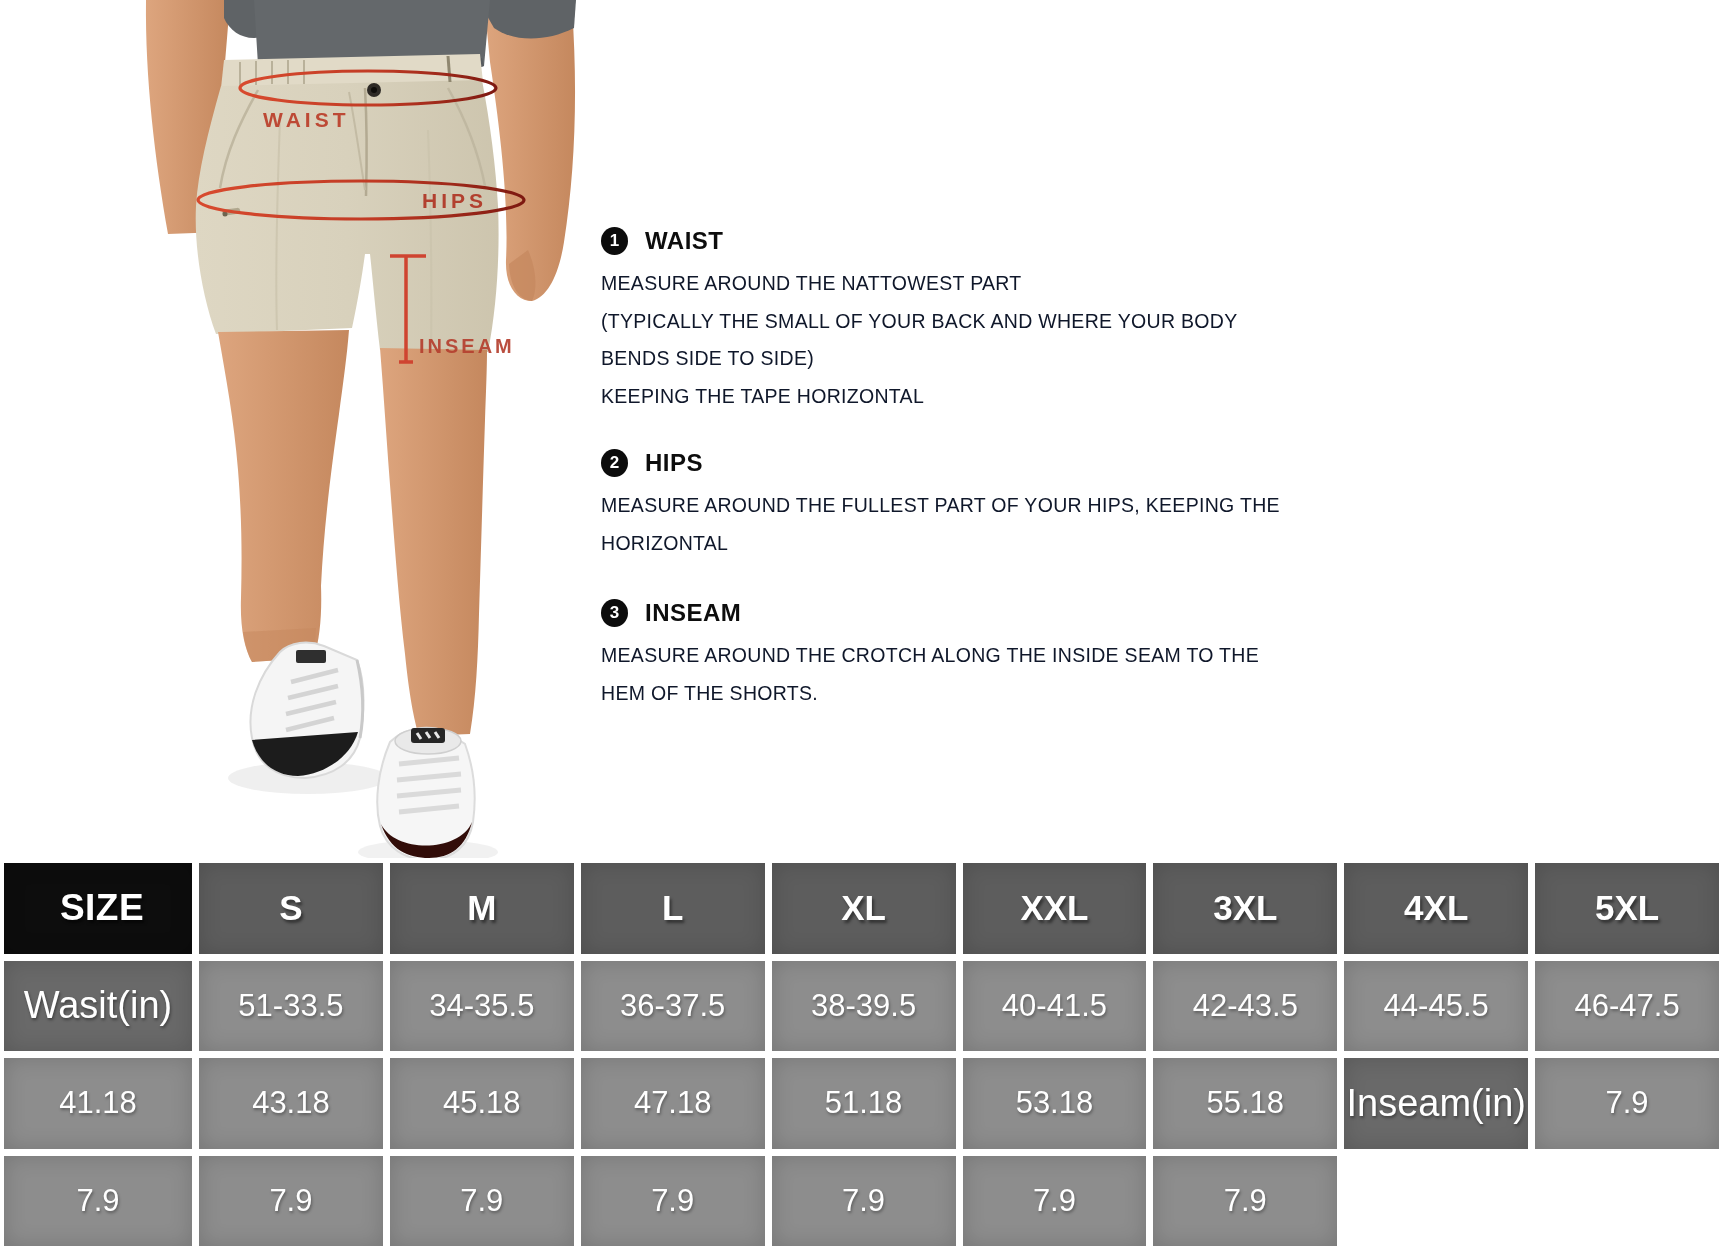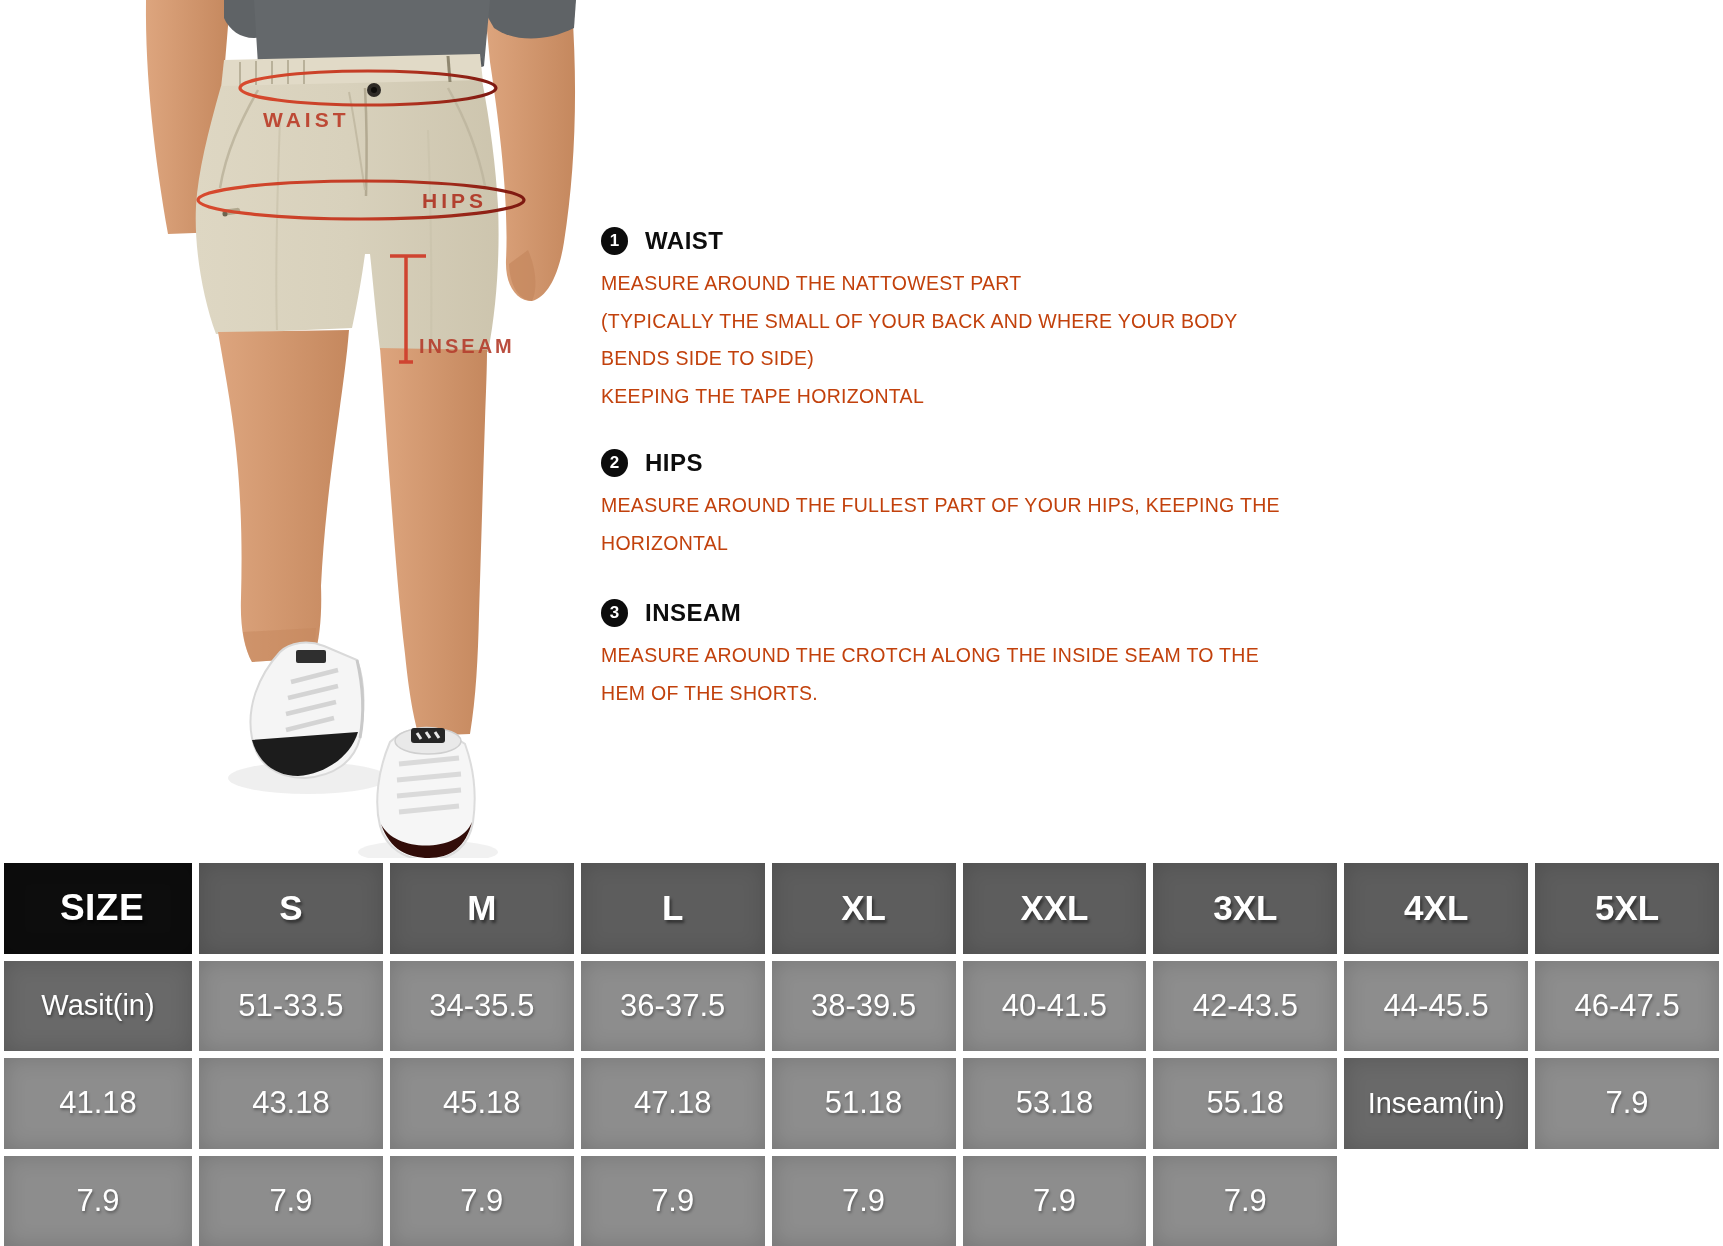--- a/index.html
+++ b/index.html
@@ -16,42 +16,42 @@
   .instructions{position:absolute;left:601px;top:226px;width:790px;color:#111;}
   .inst-section{margin:0;}
   .inst-head{display:flex;align-items:center;gap:17px;height:30px;}
   .num-badge{
     width:27px;height:28px;border-radius:50%;background:#0c0c0c;color:#ffffff;
     display:flex;align-items:center;justify-content:center;
     font-size:17px;font-weight:bold;flex:0 0 auto;
   }
   .inst-title{font-size:24px;font-weight:bold;letter-spacing:0.5px;color:#0d0d0d;}
   .inst-body{margin-top:9px;}
-  .inst-line{font-size:19.5px;line-height:37.5px;letter-spacing:0.3px;color:#c2410c;white-space:nowrap;}
+  .inst-line{font-size:19.5px;line-height:37.5px;letter-spacing:0.3px;color:#0f172a;white-space:nowrap;}
   .gap-s2{margin-top:33px;}
   .gap-s3{margin-top:36px;}
 
   
   .size-table{
     position:absolute;left:0;top:858px;width:1723px;height:388px;
     box-sizing:border-box;background:#ffffff;
     display:grid;
     grid-template-columns:188px repeat(8,1fr);
     grid-template-rows:repeat(4,1fr);
     gap:7px;padding:5px 4px 0 4px;
   }
   .tcell{
     display:flex;align-items:center;justify-content:center;
     color:#ffffff;box-shadow:inset 0 0 22px rgba(0,0,0,0.16);
   }
   .tcell.size-hd{background:#0d0d0d;font-size:37px;font-weight:bold;letter-spacing:0.5px;
     text-shadow:2px 3px 3px rgba(0,0,0,0.55);padding-left:8px;}
   .tcell.col-hd{background:#5d5d5d;font-size:35px;font-weight:bold;
     text-shadow:2px 3px 3px rgba(0,0,0,0.45);}
-  .tcell.row-lb{background:#696969;font-size:29px;text-shadow:1px 2px 3px rgba(0,0,0,0.4);}
+  .tcell.row-lb{background:#696969;font-size:38px;text-shadow:1px 2px 3px rgba(0,0,0,0.4);}
   .tcell.val{background:#8d8d8d;font-size:31px;text-shadow:1px 2px 3px rgba(0,0,0,0.35);}
 </style>
 </head>
 <body>
 
 <div class="canvas">
 
   <div class="figure-wrap">
     <svg width="470" height="860" viewBox="0 0 470 860">
       <defs>

